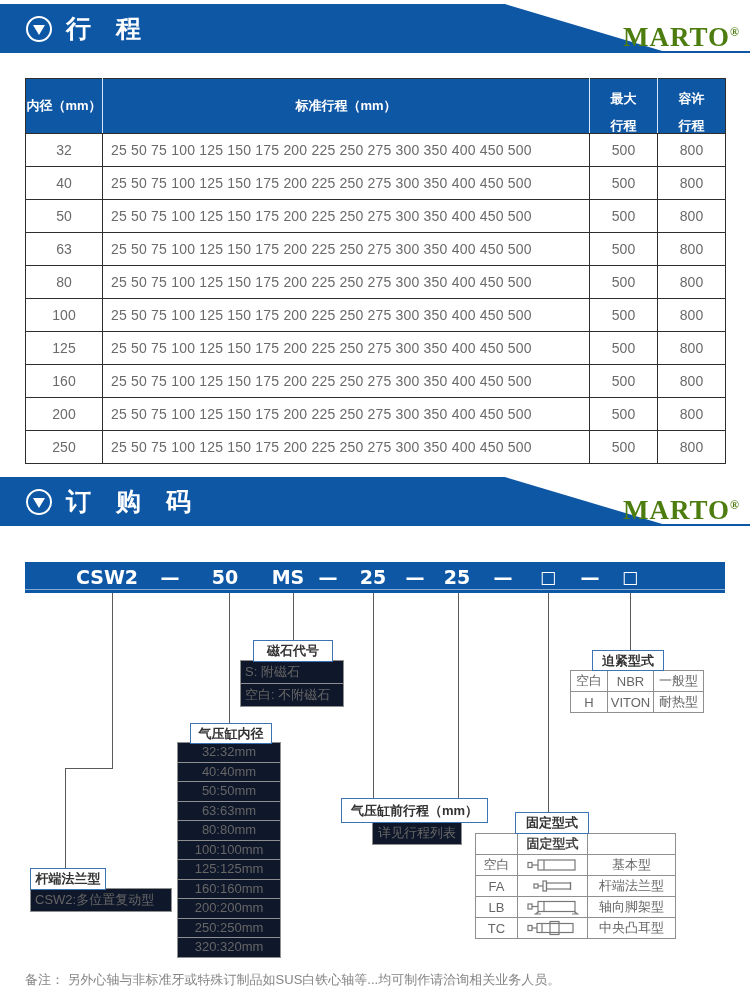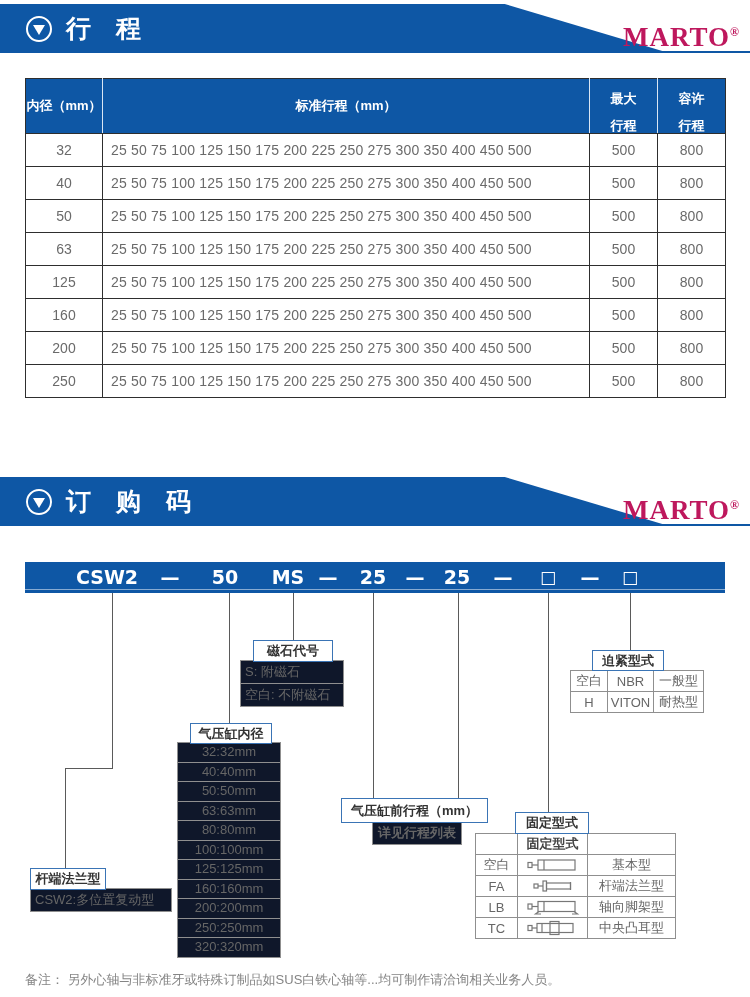--- a/index.html
+++ b/index.html
@@ -11,21 +11,21 @@
   .banner { position:absolute; left:0; width:750px; height:49px; background:#0e57a5;
             clip-path:polygon(0 0, 67.3% 0, 89.2% 100%, 0 100%); }
   .banner-underline { position:absolute; left:0; width:750px; height:2px; background:#0e57a5; }
   .banner-inner { position:absolute; left:26px; top:0; height:49px; display:flex; align-items:center; gap:14px; }
   .banner-icon { width:26px; height:26px; border:2px solid #ffffff; border-radius:50%;
                  display:flex; align-items:center; justify-content:center; }
   .banner-icon .tri { width:0; height:0; border-left:6px solid transparent; border-right:6px solid transparent;
                       border-top:10px solid #ffffff; margin-top:2px; }
   .banner-title { color:#ffffff; font-size:25px; font-weight:bold; letter-spacing:9px; white-space:nowrap; }
   .brand { position:absolute; right:10px; font-family:"Liberation Serif","DejaVu Serif",serif;
-           font-weight:bold; color:#be185d; font-size:27px; letter-spacing:1px; white-space:nowrap; }
+           font-weight:bold; color:#4d7c0f; font-size:27px; letter-spacing:1px; white-space:nowrap; }
   .brand sup { font-size:12px; vertical-align:super; }
 
   
   table.stroke { position:absolute; left:25px; top:78px; width:700px; border-collapse:collapse;
                  table-layout:fixed; border:1px solid #2e2e2e; }
   table.stroke th { background:#0e57a5; color:#ffffff; font-size:13px; font-weight:bold;
                     height:35px; border-bottom:1px solid #2e2e2e; border-left:1px solid #d9e6f4; }
   table.stroke th:first-child { border-left:none; }
   table.stroke td { border:1px solid #2e2e2e; color:#6a6a6a; font-size:14px; height:33px;
                     white-space:nowrap; overflow:hidden; }
@@ -117,20 +117,32 @@
           <td class="c-max">500</td>
           <td class="c-allow">800</td>
         </tr>
       <tr>
           <td class="c-bore">63</td>
           <td class="c-std">25 50 75 100 125 150 175 200 225 250 275 300 350 400 450 500</td>
           <td class="c-max">500</td>
           <td class="c-allow">800</td>
         </tr>
       <tr>
+          <td class="c-bore">80</td>
+          <td class="c-std">25 50 75 100 125 150 175 200 225 250 275 300 350 400 450 500</td>
+          <td class="c-max">500</td>
+          <td class="c-allow">800</td>
+        </tr>
+      <tr>
+          <td class="c-bore">100</td>
+          <td class="c-std">25 50 75 100 125 150 175 200 225 250 275 300 350 400 450 500</td>
+          <td class="c-max">500</td>
+          <td class="c-allow">800</td>
+        </tr>
+      <tr>
           <td class="c-bore">125</td>
           <td class="c-std">25 50 75 100 125 150 175 200 225 250 275 300 350 400 450 500</td>
           <td class="c-max">500</td>
           <td class="c-allow">800</td>
         </tr>
       <tr>
           <td class="c-bore">160</td>
           <td class="c-std">25 50 75 100 125 150 175 200 225 250 275 300 350 400 450 500</td>
           <td class="c-max">500</td>
           <td class="c-allow">800</td>
@@ -207,21 +219,21 @@
     <div class="callout-cell">320:320mm</div>
   </div>
 
   <div class="callout-title" style="left:30px;top:868px;width:76px;height:22px;">杆端法兰型</div>
   <div class="callout-stack" style="left:30px;top:889px;width:142px;">
     <div class="callout-cell">CSW2:多位置复动型</div>
   </div>
 
   <div class="callout-title" style="left:341px;top:798px;width:147px;height:25px;line-height:23px;">气压缸前行程（mm）</div>
   <div class="callout-stack" style="left:372px;top:822px;width:90px;text-align:center;">
-    <div class="callout-cell" style="padding:0 2px;font-weight:bold;">详见行程列表</div>
+    <div class="callout-cell" style="padding:0 2px;">详见行程列表</div>
   </div>
 
   <div class="callout-title" style="left:515px;top:812px;width:74px;height:22px;">固定型式</div>
   <table class="mini" style="left:475px;top:833px;width:200px;">
     <colgroup>
         <col style="width:42px">
         <col style="width:70px">
         <col style="width:88px">
       </colgroup>
     <tbody>

